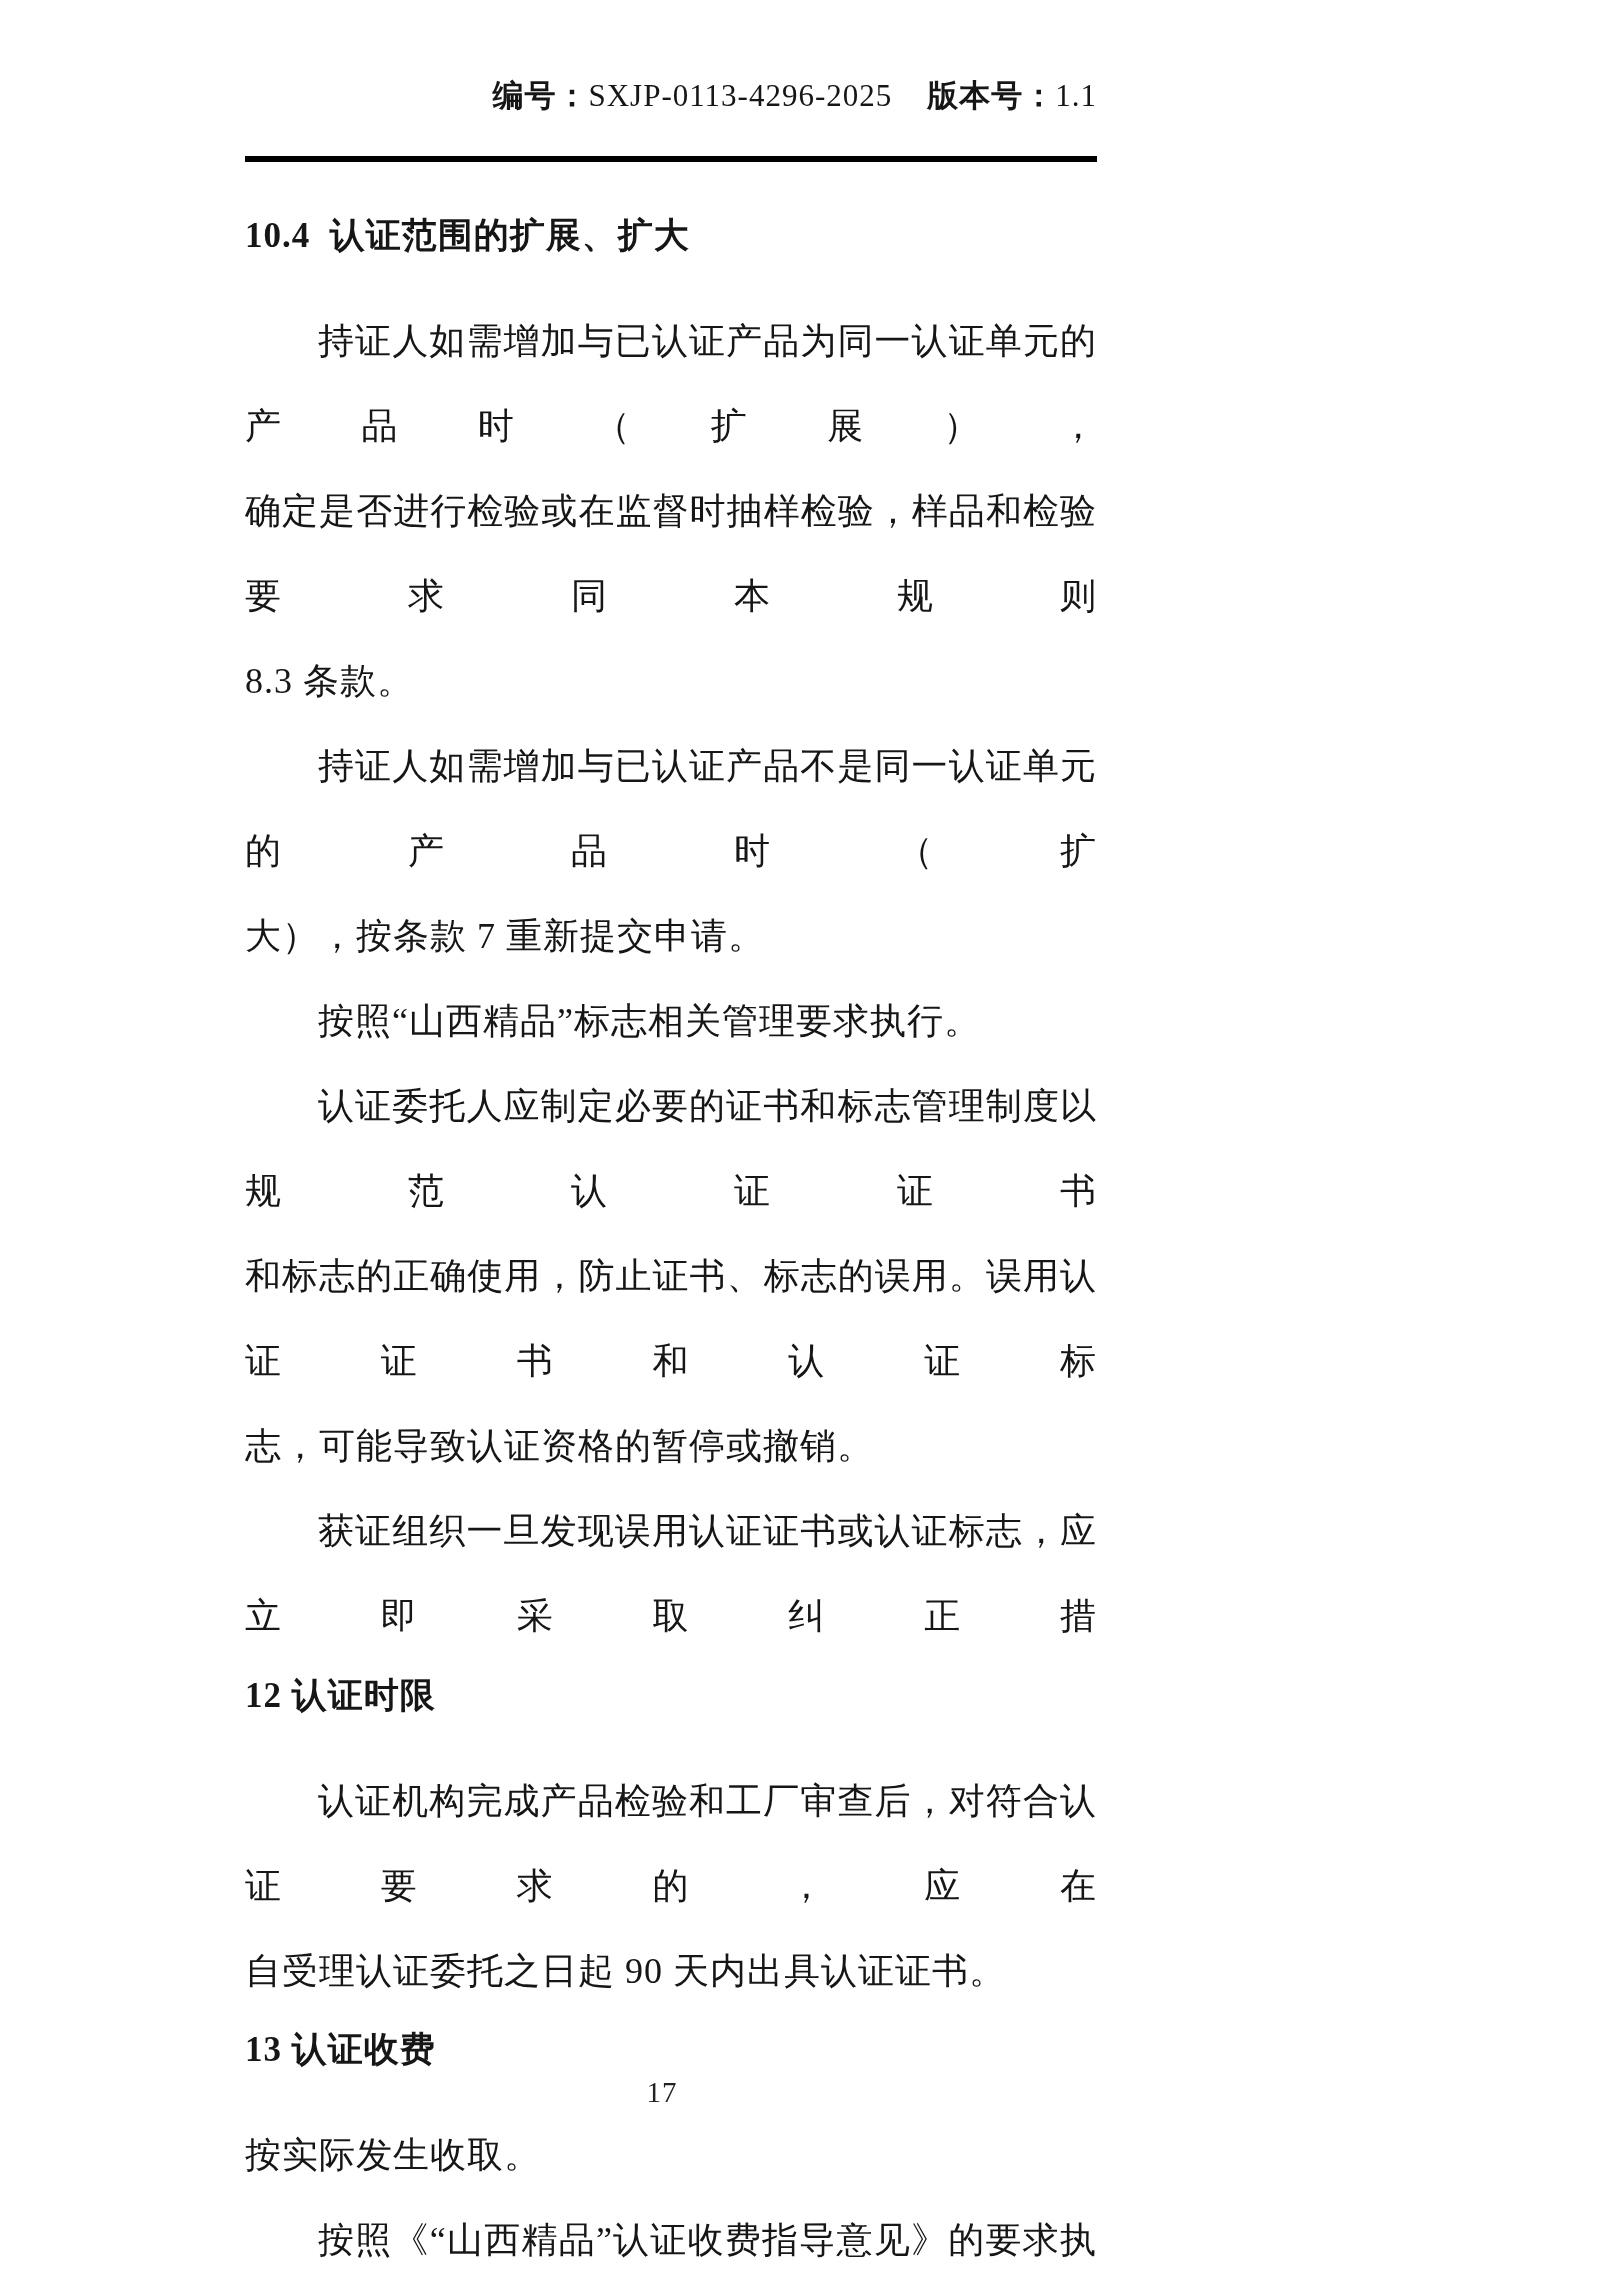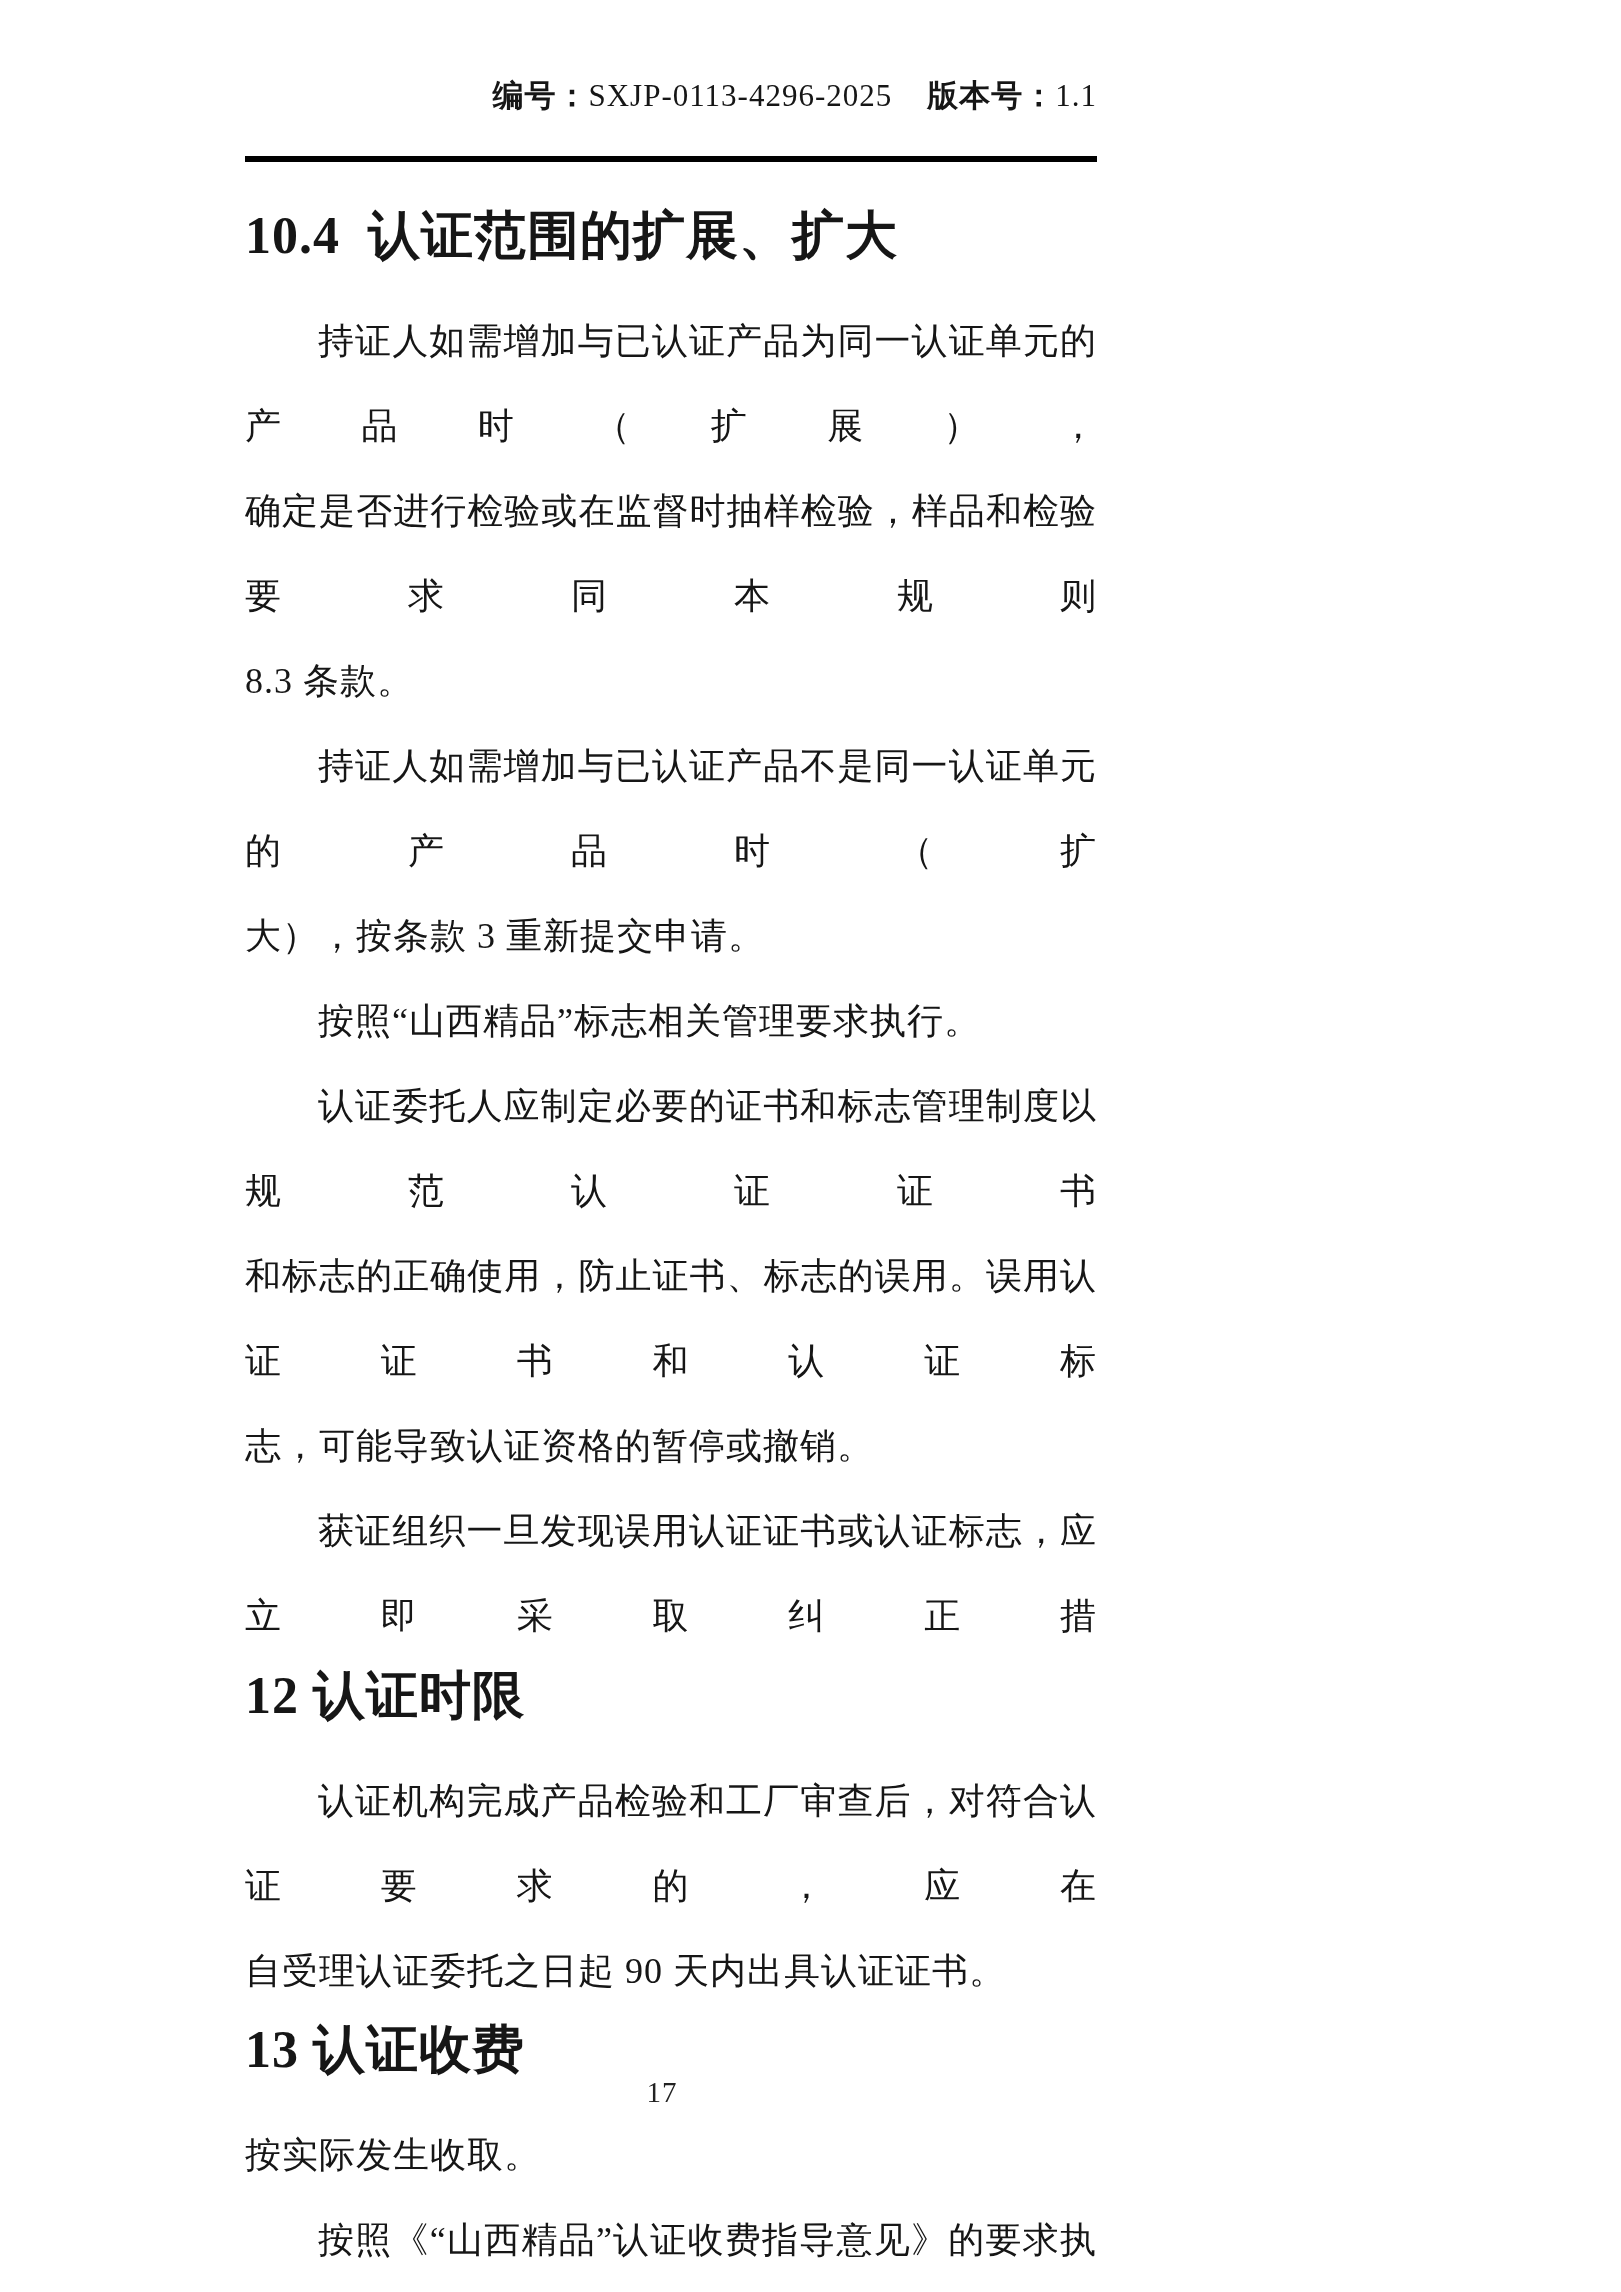--- a/index.html
+++ b/index.html
@@ -21,21 +21,21 @@
     letter-spacing:1px;
     white-space:nowrap;
   }
   .header-meta .lbl{
     font-family:"Liberation Sans","DejaVu Sans",sans-serif;
     font-weight:bold;
   }
   .header-meta .ver-lbl{margin-left:35px;}
   .rule{margin-top:43px;height:5.9px;background:#000000;}
   .heading{
-    font-size:52px;
+    font-size:35px;
     font-weight:bold;
     line-height:57px;
     margin:7.8px 0 35px 0;
     white-space:pre-wrap;
     letter-spacing:1px;
   }
   .doc-body .heading:first-child{margin-top:45px;}
   .para{margin:0;}
   .line{
     font-size:36px;
@@ -69,21 +69,21 @@
 
   <main class="doc-body">
       <div class="heading">10.4  认证范围的扩展、扩大</div>
       <div class="para">
         <div class="line first fill">持证人如需增加与已认证产品为同一认证单元的产品时（扩展），</div>
         <div class="line fill">确定是否进行检验或在监督时抽样检验，样品和检验要求同本规则</div>
         <div class="line lastln">8.3 条款。</div>
       </div>
       <div class="para">
         <div class="line first fill">持证人如需增加与已认证产品不是同一认证单元的产品时（扩</div>
-        <div class="line lastln">大），按条款 3 重新提交申请。</div>
+        <div class="line lastln">大），按条款 7 重新提交申请。</div>
       </div>
       <div class="para">
         <div class="line first lastln">按照“山西精品”标志相关管理要求执行。</div>
       </div>
       <div class="para">
         <div class="line first fill">认证委托人应制定必要的证书和标志管理制度以规范认证证书</div>
         <div class="line fill">和标志的正确使用，防止证书、标志的误用。误用认证证书和认证标</div>
         <div class="line lastln">志，可能导致认证资格的暂停或撤销。</div>
       </div>
       <div class="para">

